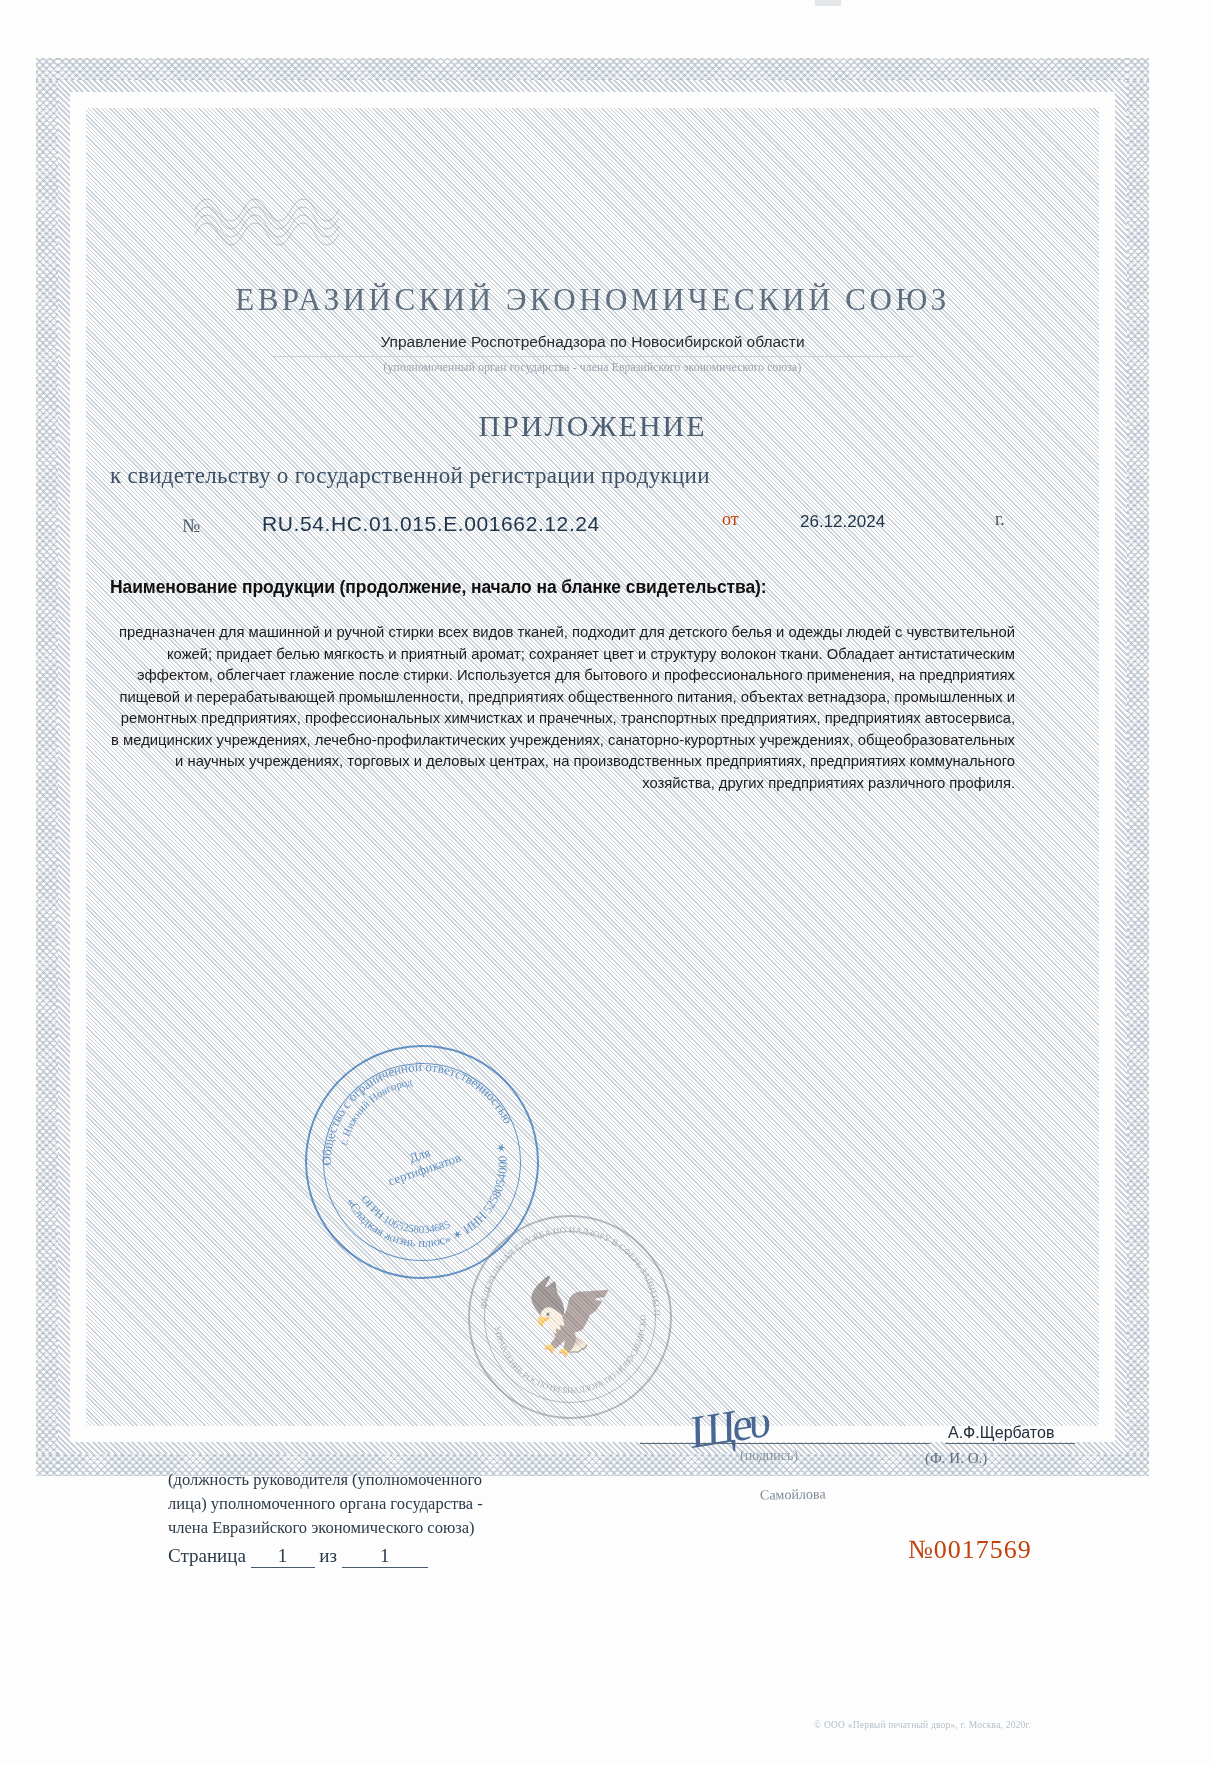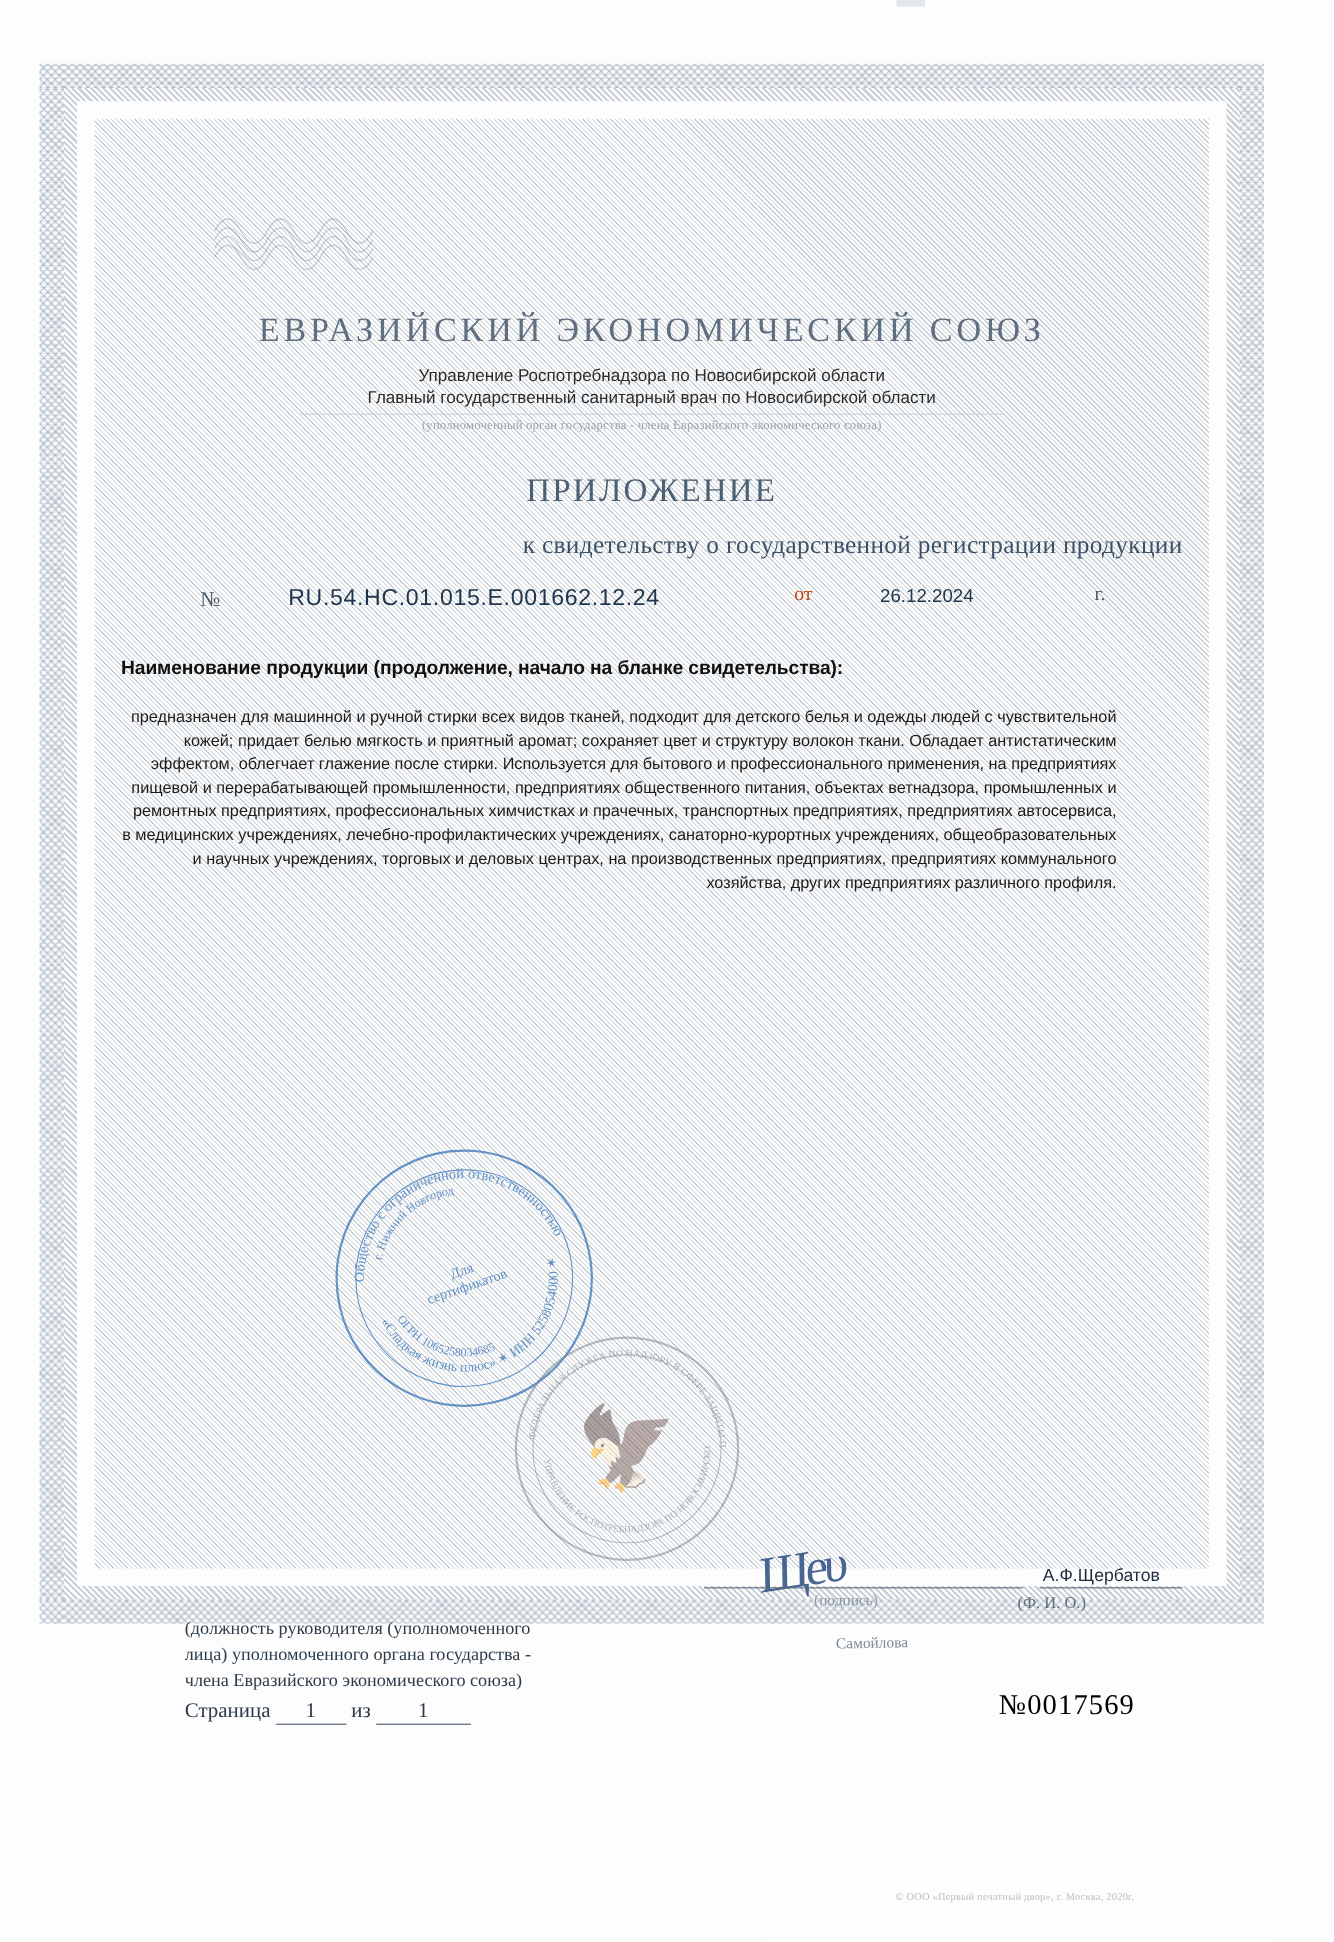--- a/index.html
+++ b/index.html
@@ -114,21 +114,21 @@
 
   .doc-title {
     text-align: center;
     font-family: "Liberation Serif", serif;
     font-size: 30px;
     letter-spacing: 2px;
     color: #4d6073;
     margin-top: 36px;
   }
   .doc-sub {
-    text-align: right;
+    text-align: left;
     font-family: "Liberation Serif", serif;
     font-size: 23px;
     color: #3c5166;
     margin-top: 20px;
     letter-spacing: .3px;
   }
 
   .numrow {
     position: relative;
     height: 46px;
@@ -323,21 +323,21 @@
     display: inline-block;
     border-bottom: 1px solid #48586a;
     text-align: center;
   }
   .blank-num {
     position: absolute;
     left: 908px;
     top: 1535px;
     font-family: "Liberation Serif", serif;
     font-size: 26px;
-    color: #000000;
+    color: #c2410c;
     letter-spacing: 1px;
   }
   .print-credit {
     position: absolute;
     left: 814px;
     top: 1720px;
     font-family: "Liberation Serif", serif;
     font-size: 9.5px;
     color: #b6bfc7;
     letter-spacing: .2px;
@@ -370,21 +370,20 @@
       <path d="M5 46 q12 -22 24 0 q12 22 24 0 q12 -22 24 0 q12 22 24 0 q12 -22 24 0 q12 22 24 0"></path>
     </g>
   </svg>
 
   <div class="content">
 
     <div class="eaeu-title">ЕВРАЗИЙСКИЙ ЭКОНОМИЧЕСКИЙ СОЮЗ</div>
 
     <div class="org-lines">
       <div>Управление Роспотребнадзора по Новосибирской области</div>
-      <div>Главный государственный санитарный врач по Новосибирской области</div>
     </div>
     <div class="rule-thin"></div>
     <div class="org-note">(уполномоченный орган государства - члена Евразийского экономического союза)</div>
 
     <div class="doc-title">ПРИЛОЖЕНИЕ</div>
     <div class="doc-sub">к свидетельству о государственной регистрации продукции</div>
 
     <div class="numrow">
       <span class="lbl-no">№</span>
       <span class="regnum">RU.54.НС.01.015.Е.001662.12.24</span>

